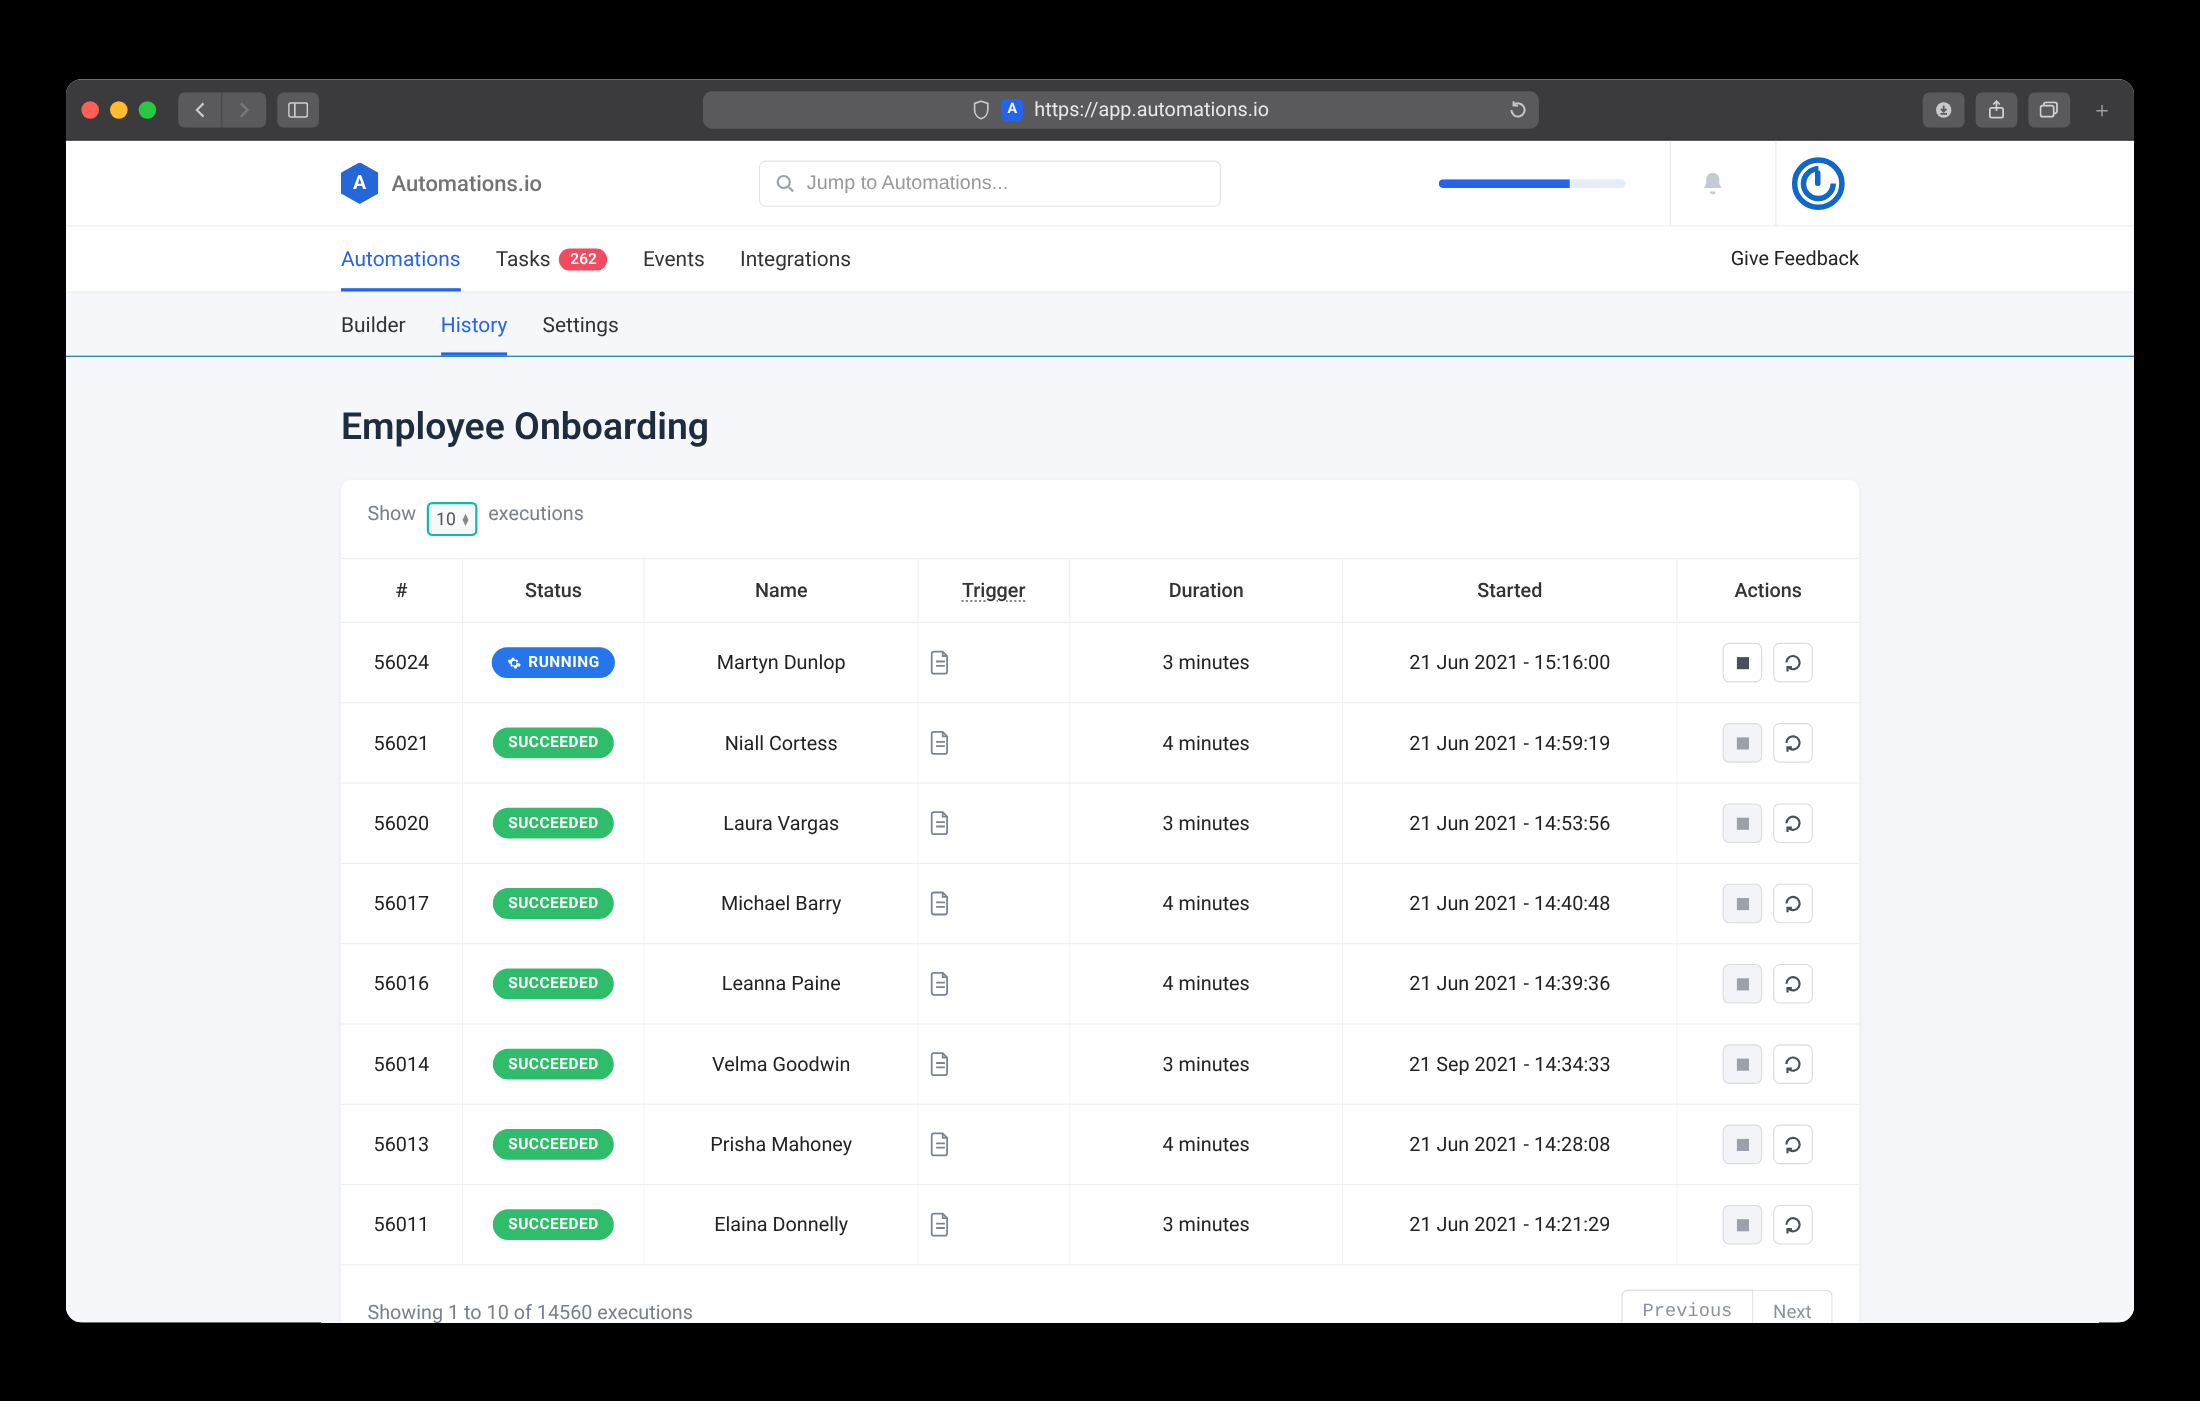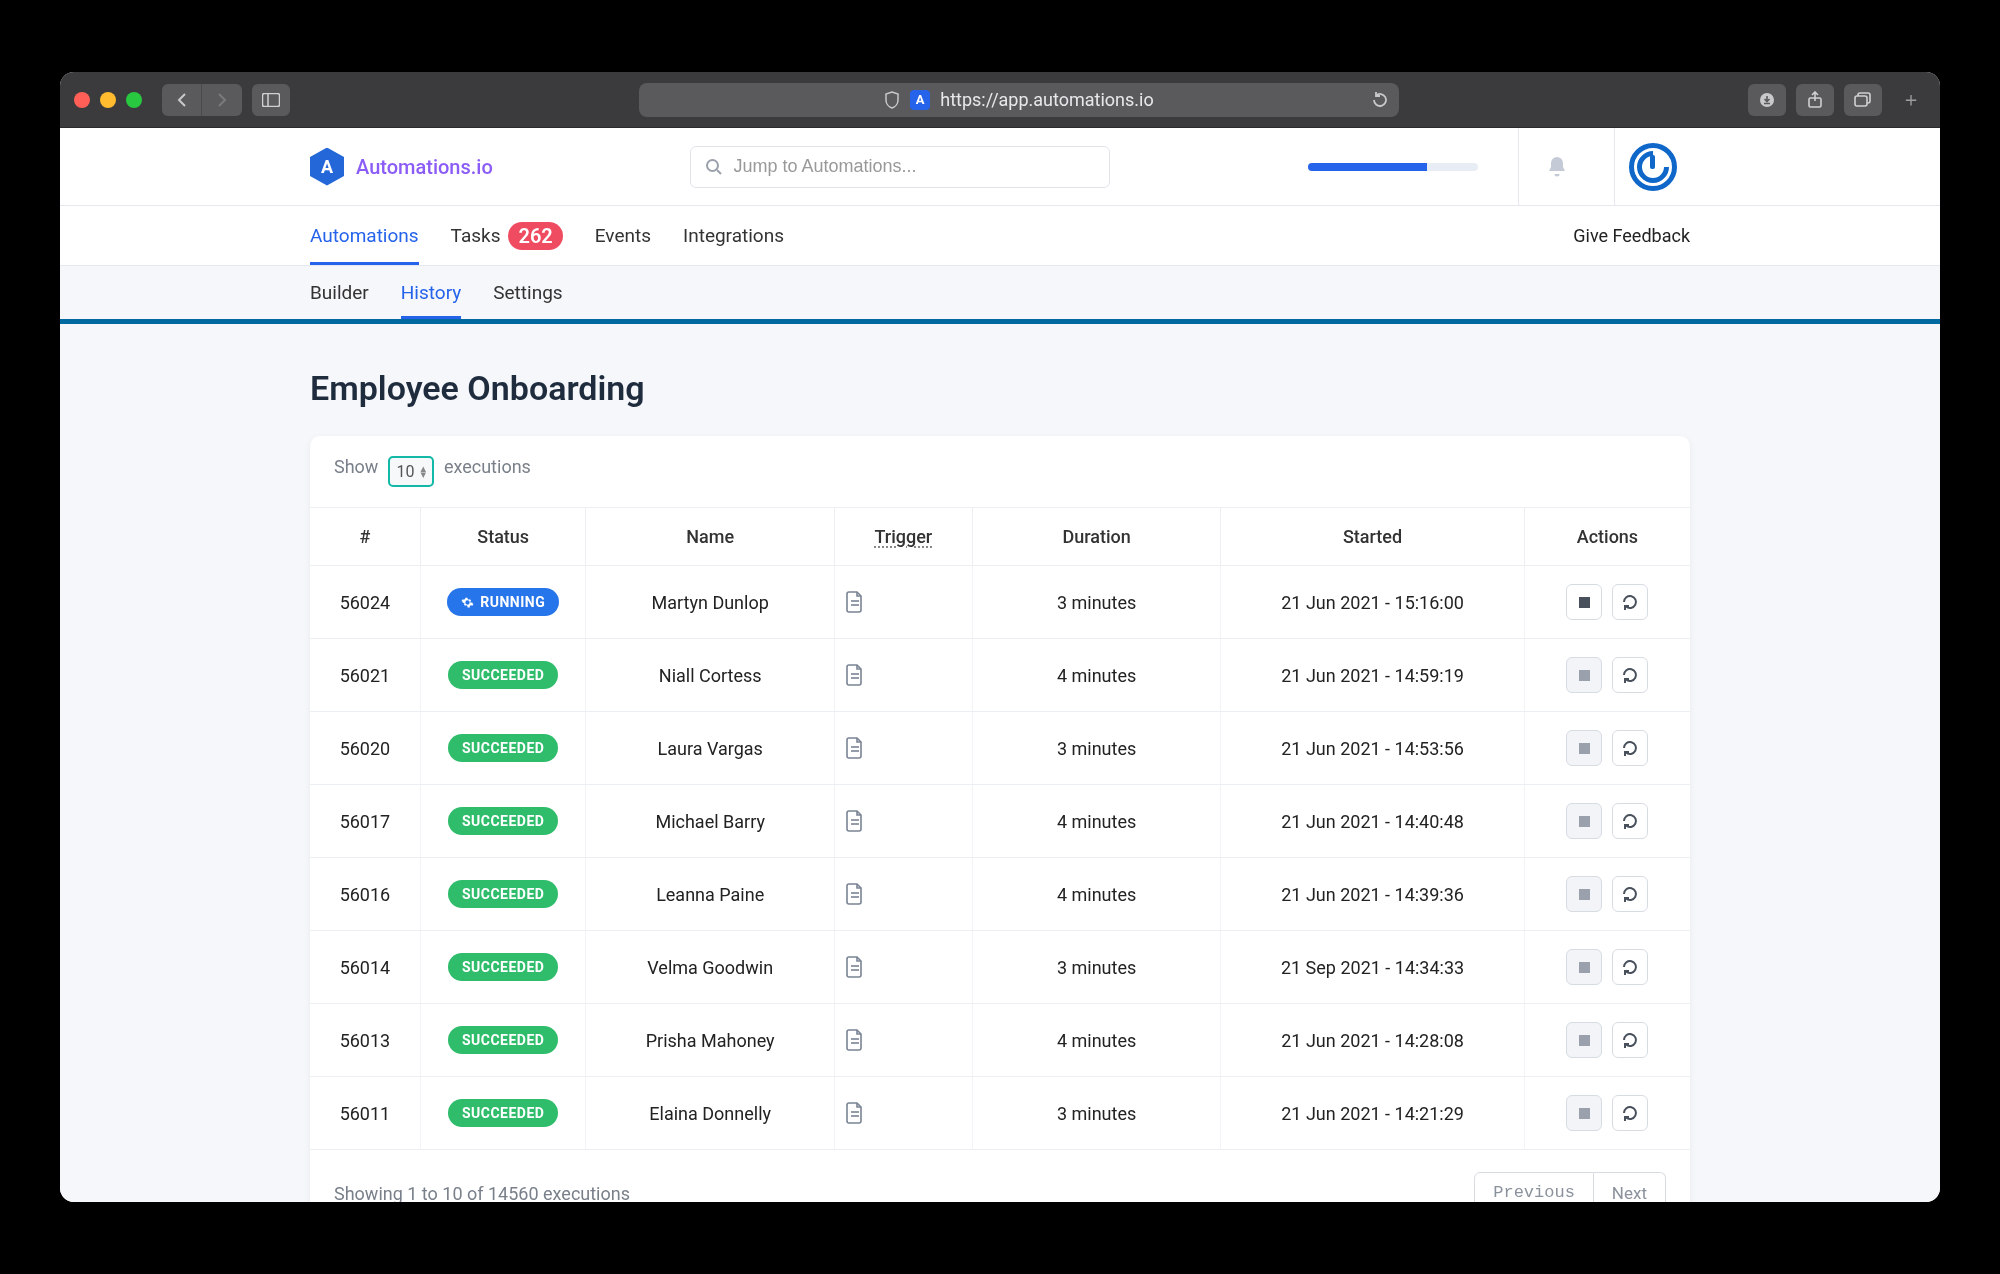--- a/index.html
+++ b/index.html
@@ -75,21 +75,21 @@
     display:flex; align-items:center; padding:0 0;
   }
   .app-inner {
     width:100%; max-width:1400px; margin:0 auto; display:flex; align-items:center; gap:20px;
     padding: 0 10px;
   }
   .brand { display:flex; align-items:center; gap:12px; }
   .brand-logo {
     width:34px; height:38px; position:relative;
   }
-  .brand-name { color:#8b5cf6; font-size:20px; font-weight:500;}
+  .brand-name { color:#737373; font-size:20px; font-weight:500;}
   .search-wrap { flex:1; display:flex; justify-content:center;}
   .search {
     width:420px; height:42px; border:1px solid #e0e4ea; border-radius:6px;
     display:flex; align-items:center; padding:4px 14px; gap:10px; color:#888;
   }
   .search input {
     border:none; outline:none; background:transparent; font-size:18px; color:#333; width:100%;
   }
   .search input::placeholder { color:#999;}
   .progress {
@@ -111,33 +111,33 @@
   }
   .power::after {
     content:""; position:absolute; width:5px; height:14px; background:#0e67c9; top:7px; border-radius:2px;
   }
 
   
   .nav1, .nav2 {
     background:#fff; border-bottom:1px solid #e5e9ef;
   }
   .nav1 { height:60px; }
-  .nav2 { height:58px; background:transparent; border-bottom:5px solid #0369a1;}
+  .nav2 { height:58px; background:transparent; border-bottom:1px solid #0369a1;}
   .nav-inner {
     max-width:1400px; margin:0 auto; height:100%; display:flex; align-items:center;
     padding:0 10px; gap:32px;
   }
   .nav-item {
     font-size:19px; color:#333; height:100%; display:flex; align-items:center;
     border-bottom:3px solid transparent; padding-top:3px; cursor:pointer;
     gap:8px;
   }
   .nav-item.active { color:#2563eb; border-bottom-color:#2563eb;}
   .badge {
-    background:#ef4c61; color:#fff; font-size:20px; font-weight:600;
+    background:#ef4c61; color:#fff; font-size:14px; font-weight:600;
     padding:2px 10px; border-radius:999px;
   }
   .nav-feedback { margin-left:auto; font-size:18px; color:#222;}
 
   
   .main {
     flex:1; overflow:auto;
     background:#f5f7fa;
   }
   .container { max-width:1400px; margin:0 auto; padding:26px 10px 20px;}

